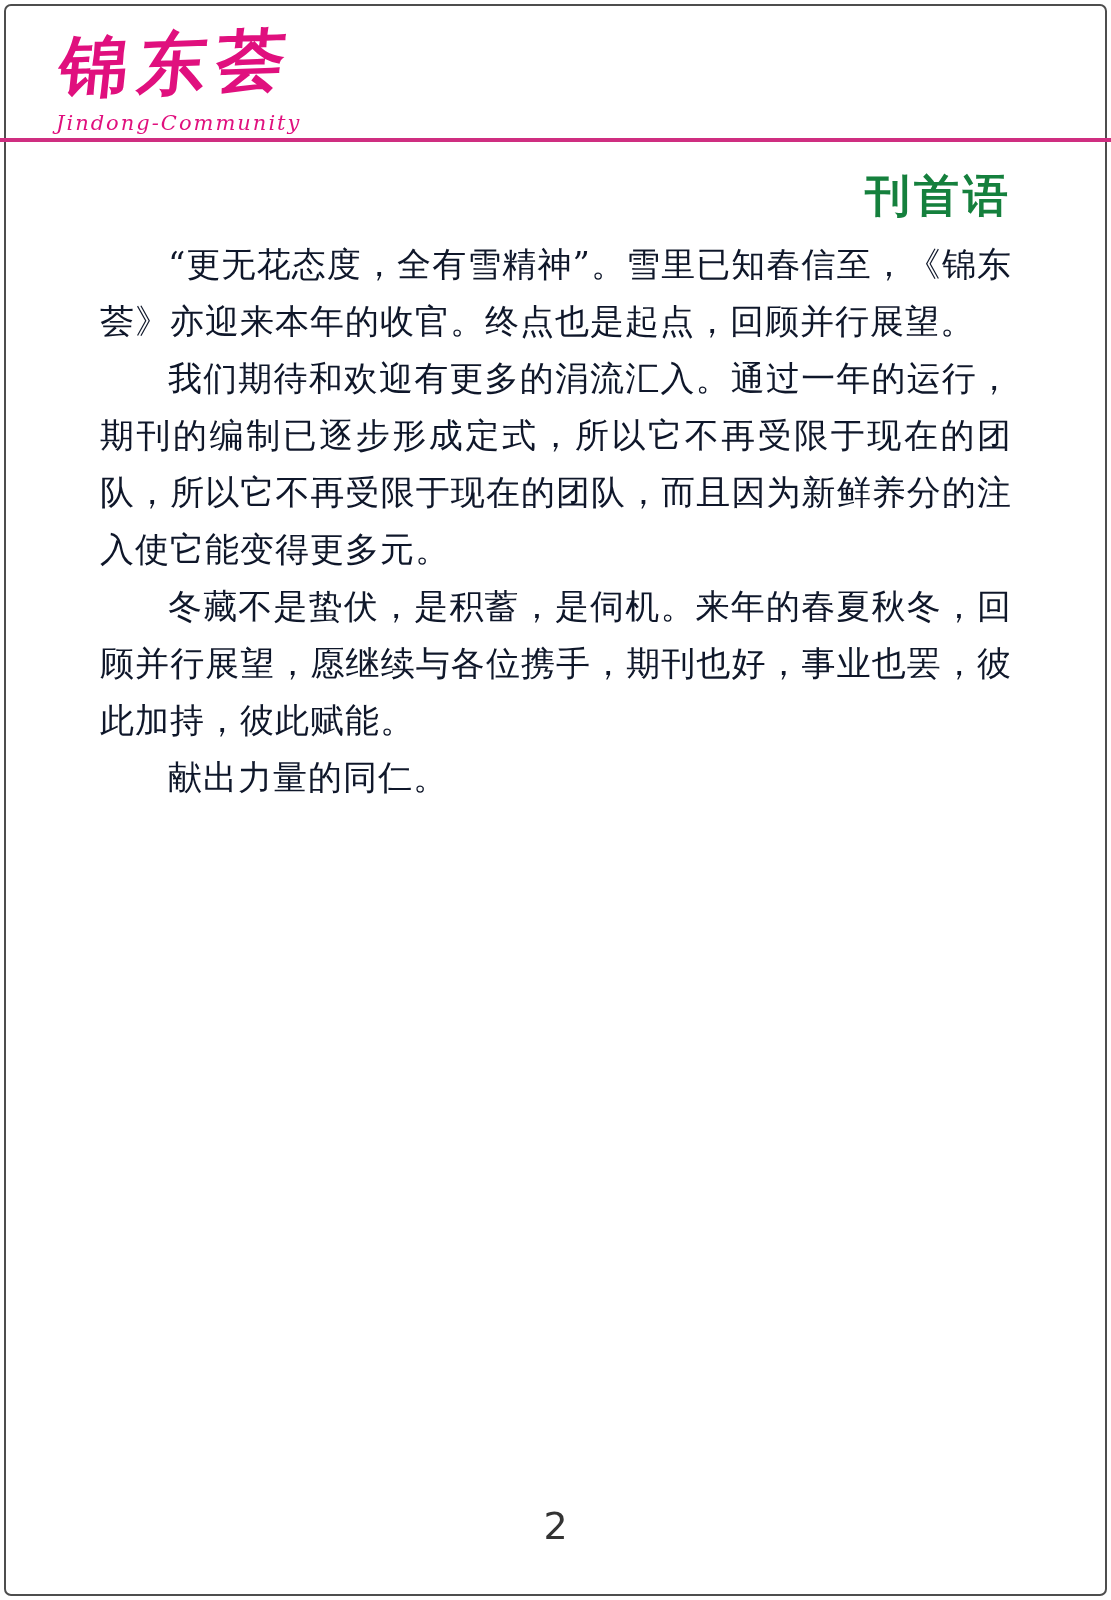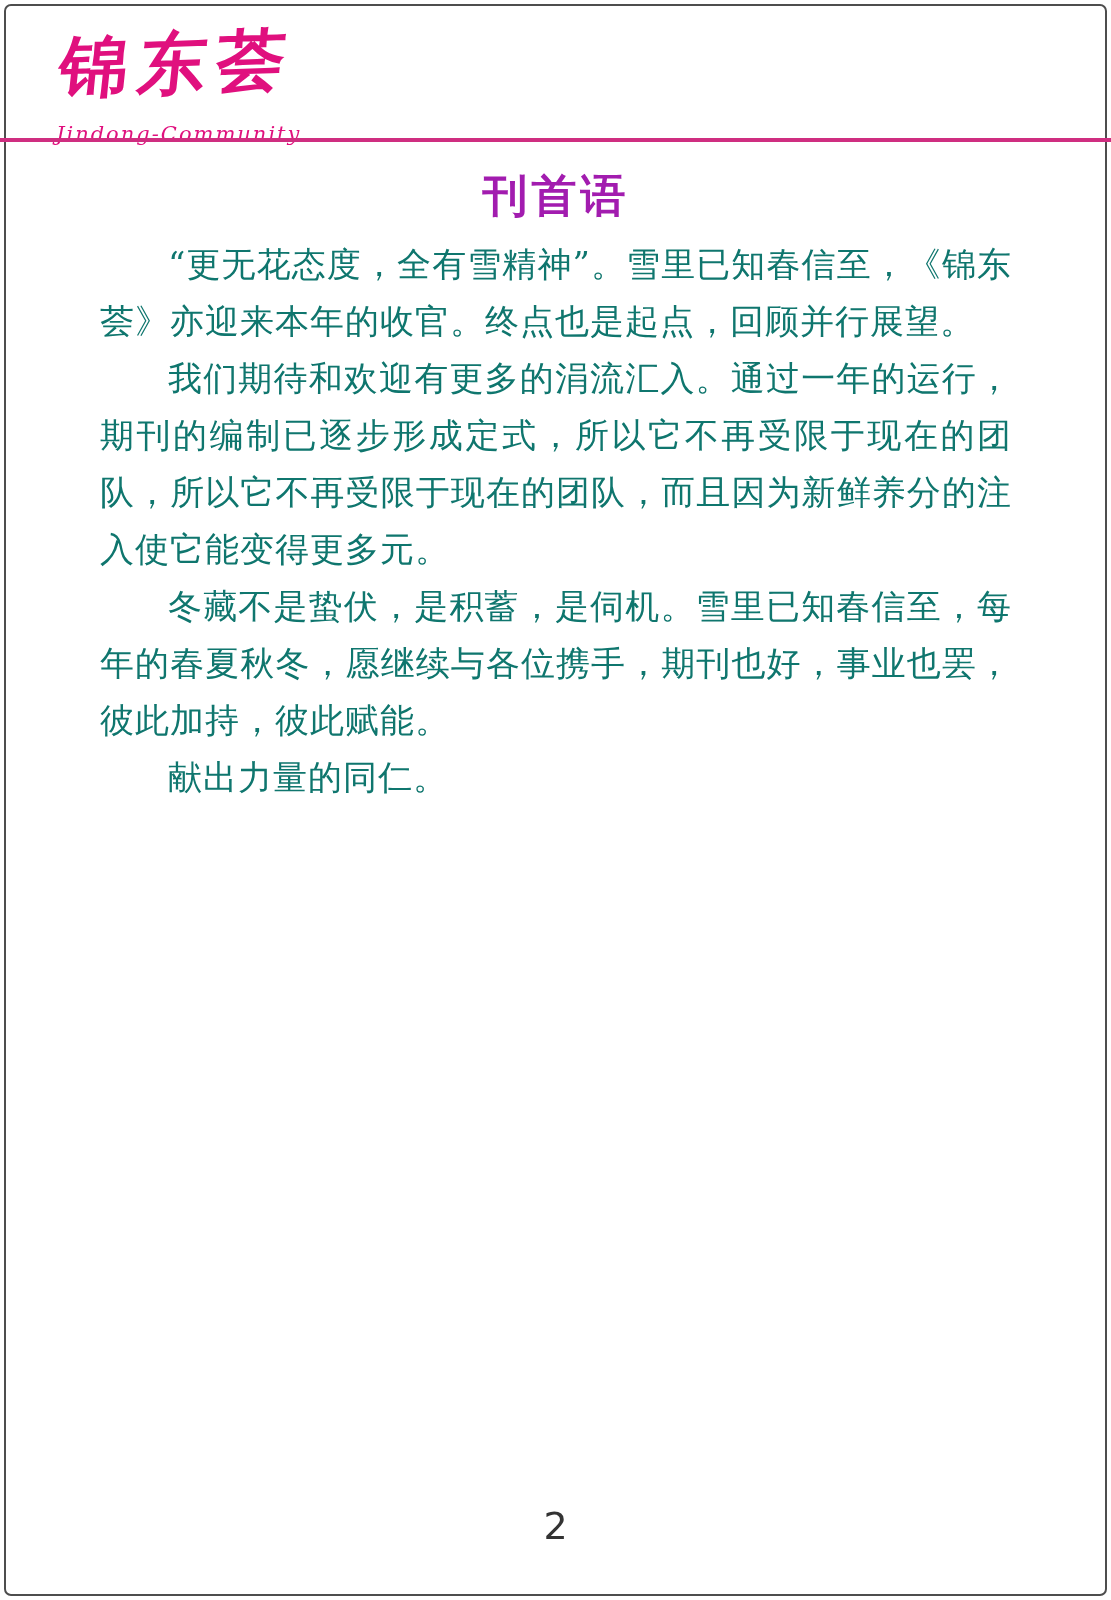--- a/index.html
+++ b/index.html
@@ -37,55 +37,55 @@
     letter-spacing: 10px;
     transform: skewX(-8deg) rotate(-2deg);
     transform-origin: left bottom;
     white-space: nowrap;
   }
   .logo-en {
     font-family: "DejaVu Serif", serif;
     font-style: italic;
     font-size: 21px;
     letter-spacing: 2px;
-    margin-top: 16px;
+    margin-top: 5px;
     white-space: nowrap;
   }
   .header-rule {
     position: absolute;
     left: 0;
     right: 0;
     top: 138px;
     height: 4px;
     background: #cf2e80;
   }
   
   main {
     position: absolute;
     left: 100px;
     width: 912px;
     top: 170px;
   }
   h1.article-title {
     margin: 0 0 14px 0;
-    text-align: center;
+    text-align: right;
     font-family: "DejaVu Sans", "Liberation Sans", sans-serif;
     font-weight: 700;
     font-size: 45px;
     line-height: 52px;
     letter-spacing: 4px;
-    color: #a21caf;
+    color: #15803d;
   }
   .article-body .para {
     margin: 0;
     font-size: 34px;
     line-height: 57px;
     text-indent: 2em;
     text-align: justify;
-    color: #0f766e;
+    color: #0f172a;
     letter-spacing: 1px;
   }
   
   .page-number {
     position: absolute;
     left: 0;
     right: 0;
     bottom: 52px;
     text-align: center;
     font-family: "DejaVu Sans", "Liberation Sans", sans-serif;
@@ -104,20 +104,20 @@
     <div class="logo-en">Jindong-Community</div>
   </div>
   <div class="header-rule"></div>
 </header>
 
 <main>
   <h1 class="article-title">刊首语</h1>
   <div class="article-body">
       <p class="para">“更无花态度，全有雪精神”。雪里已知春信至，《锦东荟》亦迎来本年的收官。终点也是起点，回顾并行展望。</p>
       <p class="para">我们期待和欢迎有更多的涓流汇入。通过一年的运行，期刊的编制已逐步形成定式，所以它不再受限于现在的团队，所以它不再受限于现在的团队，而且因为新鲜养分的注入使它能变得更多元。</p>
-      <p class="para">冬藏不是蛰伏，是积蓄，是伺机。雪里已知春信至，每年的春夏秋冬，愿继续与各位携手，期刊也好，事业也罢，彼此加持，彼此赋能。</p>
+      <p class="para">冬藏不是蛰伏，是积蓄，是伺机。来年的春夏秋冬，回顾并行展望，愿继续与各位携手，期刊也好，事业也罢，彼此加持，彼此赋能。</p>
       <p class="para">献出力量的同仁。</p>
     </div>
 </main>
 
 <footer>
   <div class="page-number">2</div>
 </footer>
 
 </body></html>

